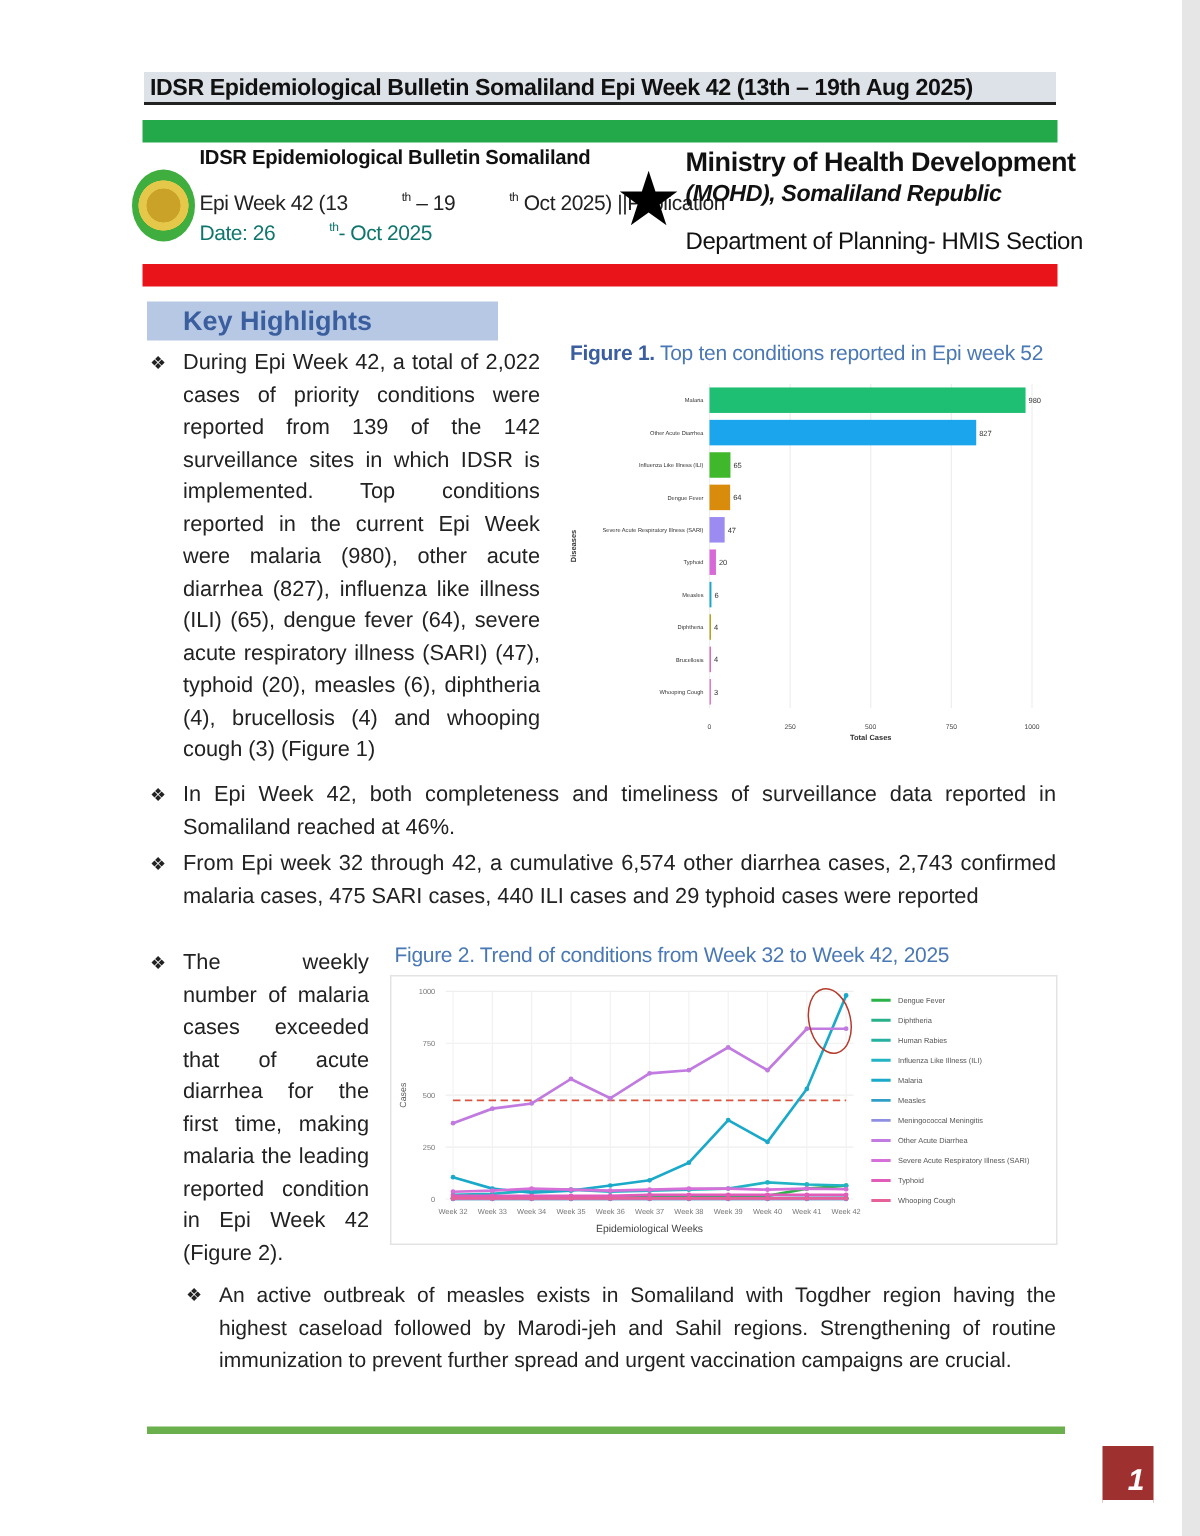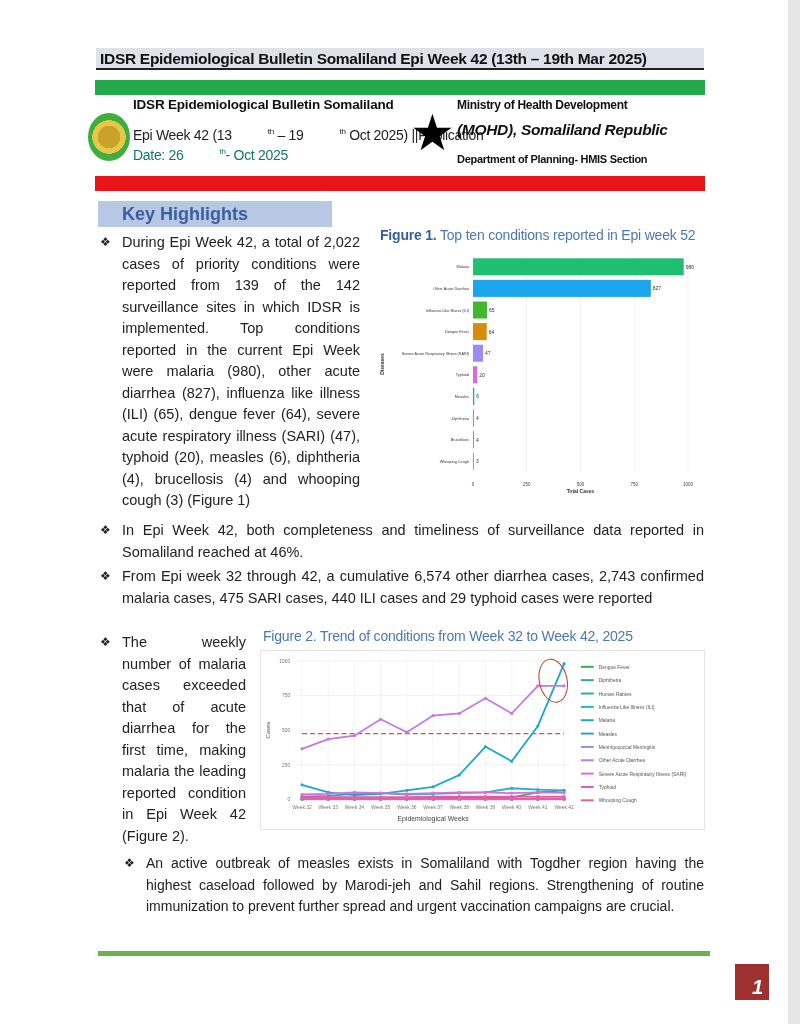--- a/index.html
+++ b/index.html
@@ -11,23 +11,23 @@
   .title-bar { position: absolute; left: 96px; top: 48px; width: 608px; height: 22px; background: #dde1e8; border-bottom: 2px solid #222; font-weight: bold; font-size: 15.5px; line-height: 22px; padding-left: 4px; letter-spacing: -0.3px; color: #111; }
   .green-bar { position: absolute; left: 95px; top: 80px; width: 610px; height: 15px; background: #23a84a; }
   .red-bar { position: absolute; left: 95px; top: 176px; width: 610px; height: 15px; background: #e8141a; }
 
   .logo { position: absolute; left: 88px; top: 113px; width: 42px; height: 48px; border-radius: 50%; background: radial-gradient(circle, #c9a227 0 35%, #e5c84a 36% 52%, #3fae3f 53% 80%, #1d7f2a 81%); }
   .hdr-left-title { position: absolute; left: 133px; top: 97px; font-size: 13.5px; font-weight: bold; color: #111; letter-spacing: -0.2px; }
   .hdr-left-week { position: absolute; left: 133px; top: 127px; font-size: 14px; color: #222; letter-spacing: -0.3px; }
   .hdr-left-date { position: absolute; left: 133px; top: 147px; font-size: 14px; color: #0f766e; letter-spacing: -0.3px; }
   sup { font-size: 8px; margin-left: 36px; }
   .star { position: absolute; left: 410px; top: 108px; font-size: 50px; line-height: 50px; color: #000; }
-  .hdr-right-1 { position: absolute; left: 457px; top: 98px; font-size: 12px; font-weight: bold; color: #111; letter-spacing: -0.3px; }
+  .hdr-right-1 { position: absolute; left: 457px; top: 98px; font-size: 18px; font-weight: bold; color: #111; letter-spacing: -0.3px; }
   .hdr-right-2 { position: absolute; left: 457px; top: 121px; font-size: 15.5px; font-weight: bold; color: #111; letter-spacing: -0.3px; font-style: italic; }
-  .hdr-right-3 { position: absolute; left: 457px; top: 153px; font-size: 11px; font-weight: bold; color: #111; letter-spacing: -0.3px; }
+  .hdr-right-3 { position: absolute; left: 457px; top: 153px; font-size: 16px; font-weight: normal; color: #111; letter-spacing: -0.3px; }
 
   .kh { position: absolute; left: 98px; top: 201px; width: 234px; height: 26px; background: #b7c8e4; color: #3a5e9e; font-weight: bold; font-size: 18px; line-height: 26px; padding-left: 24px; }
 
   .bullet { position: absolute; font-size: 14.5px; line-height: 21.5px; color: #222; text-align: justify; }
   .bullet .b { position: absolute; left: -22px; top: 0; font-size: 12px; }
   .b1 { left: 122px; top: 232px; width: 238px; }
   .b2 { left: 122px; top: 520px; width: 582px; }
   .b3 { left: 122px; top: 566px; width: 582px; }
   .b4 { left: 122px; top: 632px; width: 124px; }
   .b5 { left: 146px; top: 853px; width: 558px; font-size: 14px; line-height: 21.5px; }
@@ -40,21 +40,21 @@
   .chart2 { position: absolute; left: 260px; top: 650px; width: 445px; height: 180px; border: 1px solid #e3e3e3; background: #fff; }
 
   .green-footer { position: absolute; left: 98px; top: 951px; width: 612px; height: 5px; background: #6ab04c; }
   .page-num { position: absolute; left: 735px; top: 964px; width: 34px; height: 38px; background: #9e3030; color: #fff; font-style: italic; font-weight: bold; font-size: 20px; text-align: right; padding-right: 6px; padding-top: 12px; border-bottom: 2px solid #fff; }
 </style>
 </head>
 <body>
 
 <div class="page">
 
-  <div class="title-bar">IDSR Epidemiological Bulletin Somaliland Epi Week 42 (13th – 19th Mar 2025)</div>
+  <div class="title-bar">IDSR Epidemiological Bulletin Somaliland Epi Week 42 (13th – 19th Aug 2025)</div>
   <div class="green-bar"></div>
 
   <div class="logo"></div>
   <div class="hdr-left-title">IDSR Epidemiological Bulletin Somaliland</div>
   <div class="hdr-left-week"><span>Epi Week 42 (13</span><sup>th</sup><span> – 19</span><sup>th</sup><span> Oct 2025) ||Publication</span></div>
   <div class="hdr-left-date"><span>Date: 26</span><sup>th</sup><span>- Oct 2025</span></div>
   <div class="star">★</div>
   <div class="hdr-right-1">Ministry of Health Development</div>
   <div class="hdr-right-2">(MOHD), Somaliland Republic</div>
   <div class="hdr-right-3">Department of Planning- HMIS Section</div>

